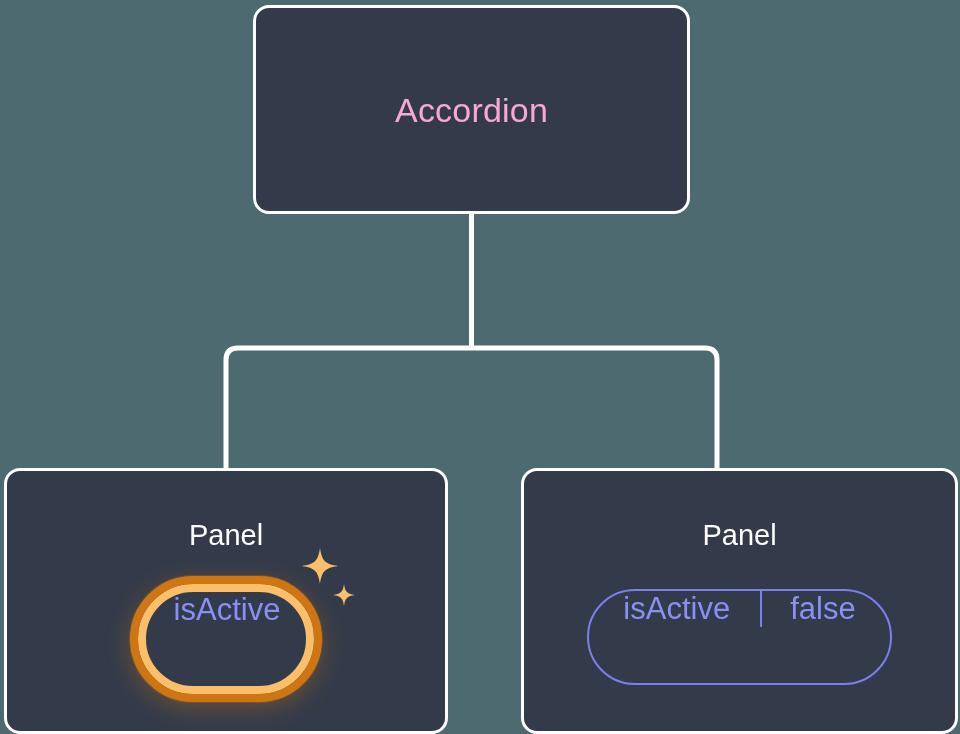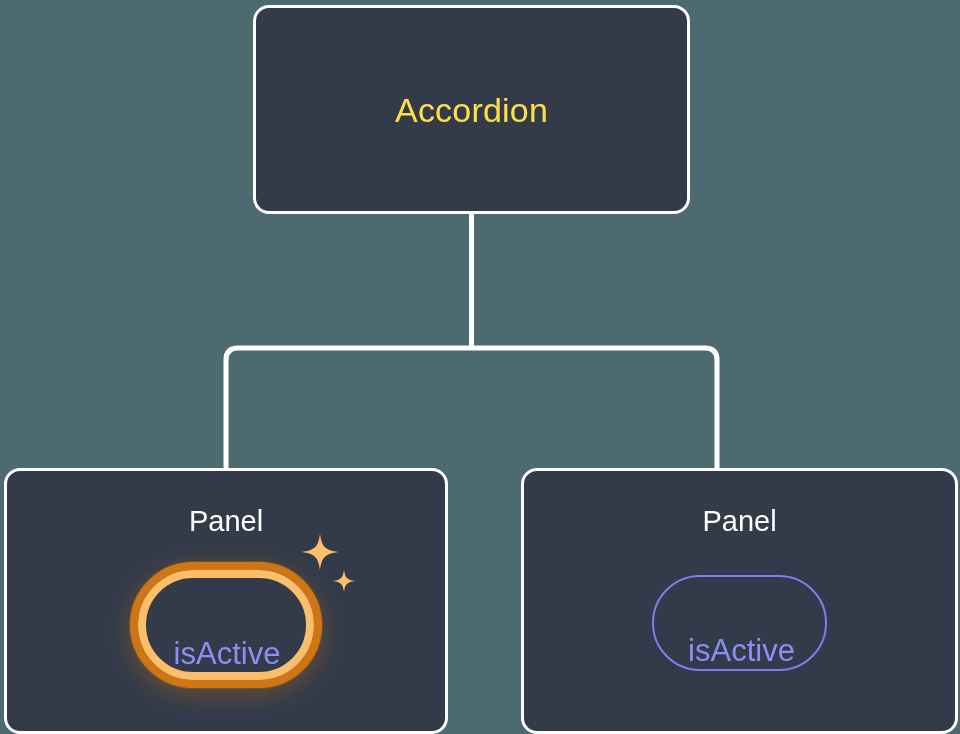--- a/index.html
+++ b/index.html
@@ -44,31 +44,31 @@
 
   .node-root {
     left: 253px;
     top: 5px;
     width: 437px;
     height: 209px;
     justify-content: center;
   }
 
   .node-title-root {
-    color: #fde047;
+    color: #f9a8d4;
     font-size: 34px;
     font-weight: 400;
     letter-spacing: 0.2px;
     line-height: 1;
   }
 
   .node-panel {
     top: 468px;
     height: 266px;
-    padding-top: 36px;
+    padding-top: 50px;
   }
 
   .node-panel-left  { left: 4px;   width: 444px; }
   .node-panel-right { left: 521px; width: 437px; }
 
   .node-panel-right .panel-body { padding-top: 5px; }
 
   .node-title-panel {
     color: #ffffff;
     font-size: 29px;
@@ -81,21 +81,21 @@
     display: flex;
     justify-content: center;
     width: 100%;
   }
 
   
   .pill {
     position: relative;
     box-sizing: border-box;
     display: flex;
-    align-items: flex-end;
+    align-items: flex-start;
     border-radius: 999px;
   }
 
   
   .pill-plain {
     border: 2px solid #7c7ff0;
     height: 96px;
   }
   .pill-plain .pill-key,
   .pill-plain .pill-val {
@@ -178,17 +178,18 @@
       </div>
     </div>
   </div>
 
   <div class="node node-panel node-panel-right">
     <div class="node-title-panel">Panel</div>
 
     <div class="panel-body">
       <div class="pill pill-plain">
         <div class="pill-key">isActive</div>
+        <div class="pill-val">false</div>
       </div>
     </div>
   </div>
 
 </div>
 
 </body></html>

